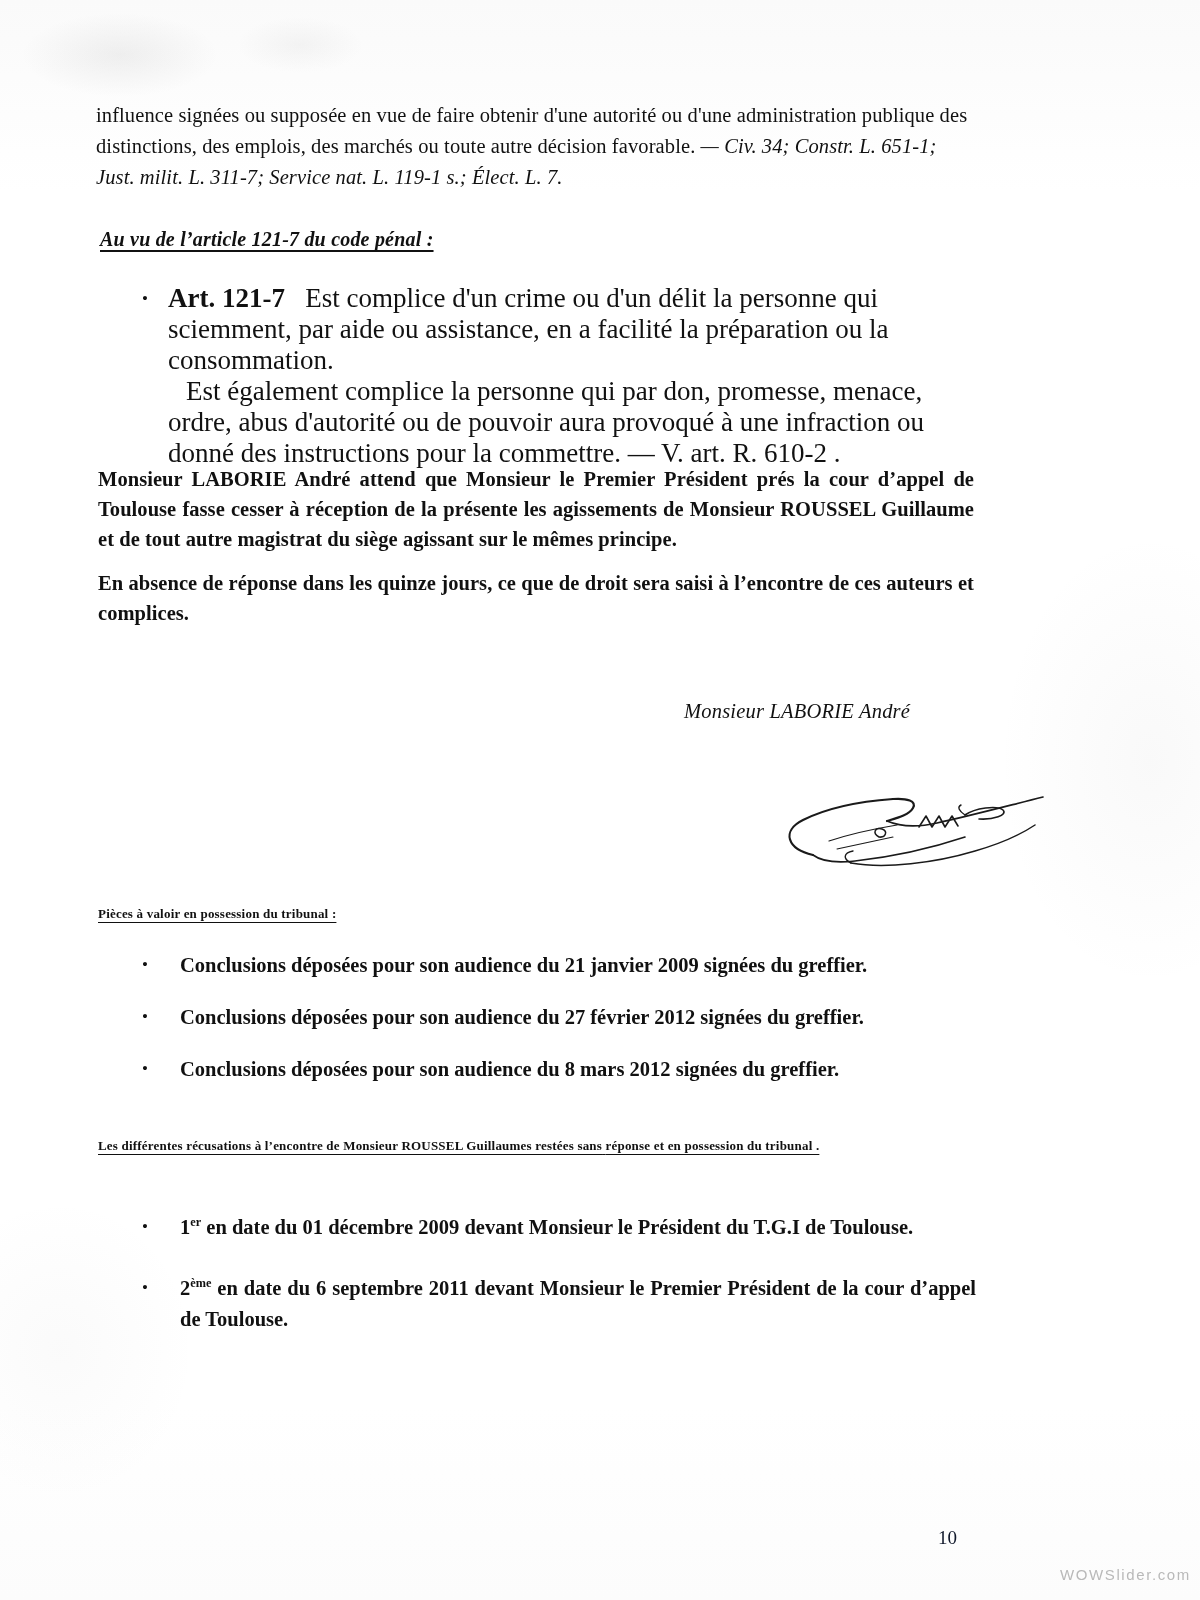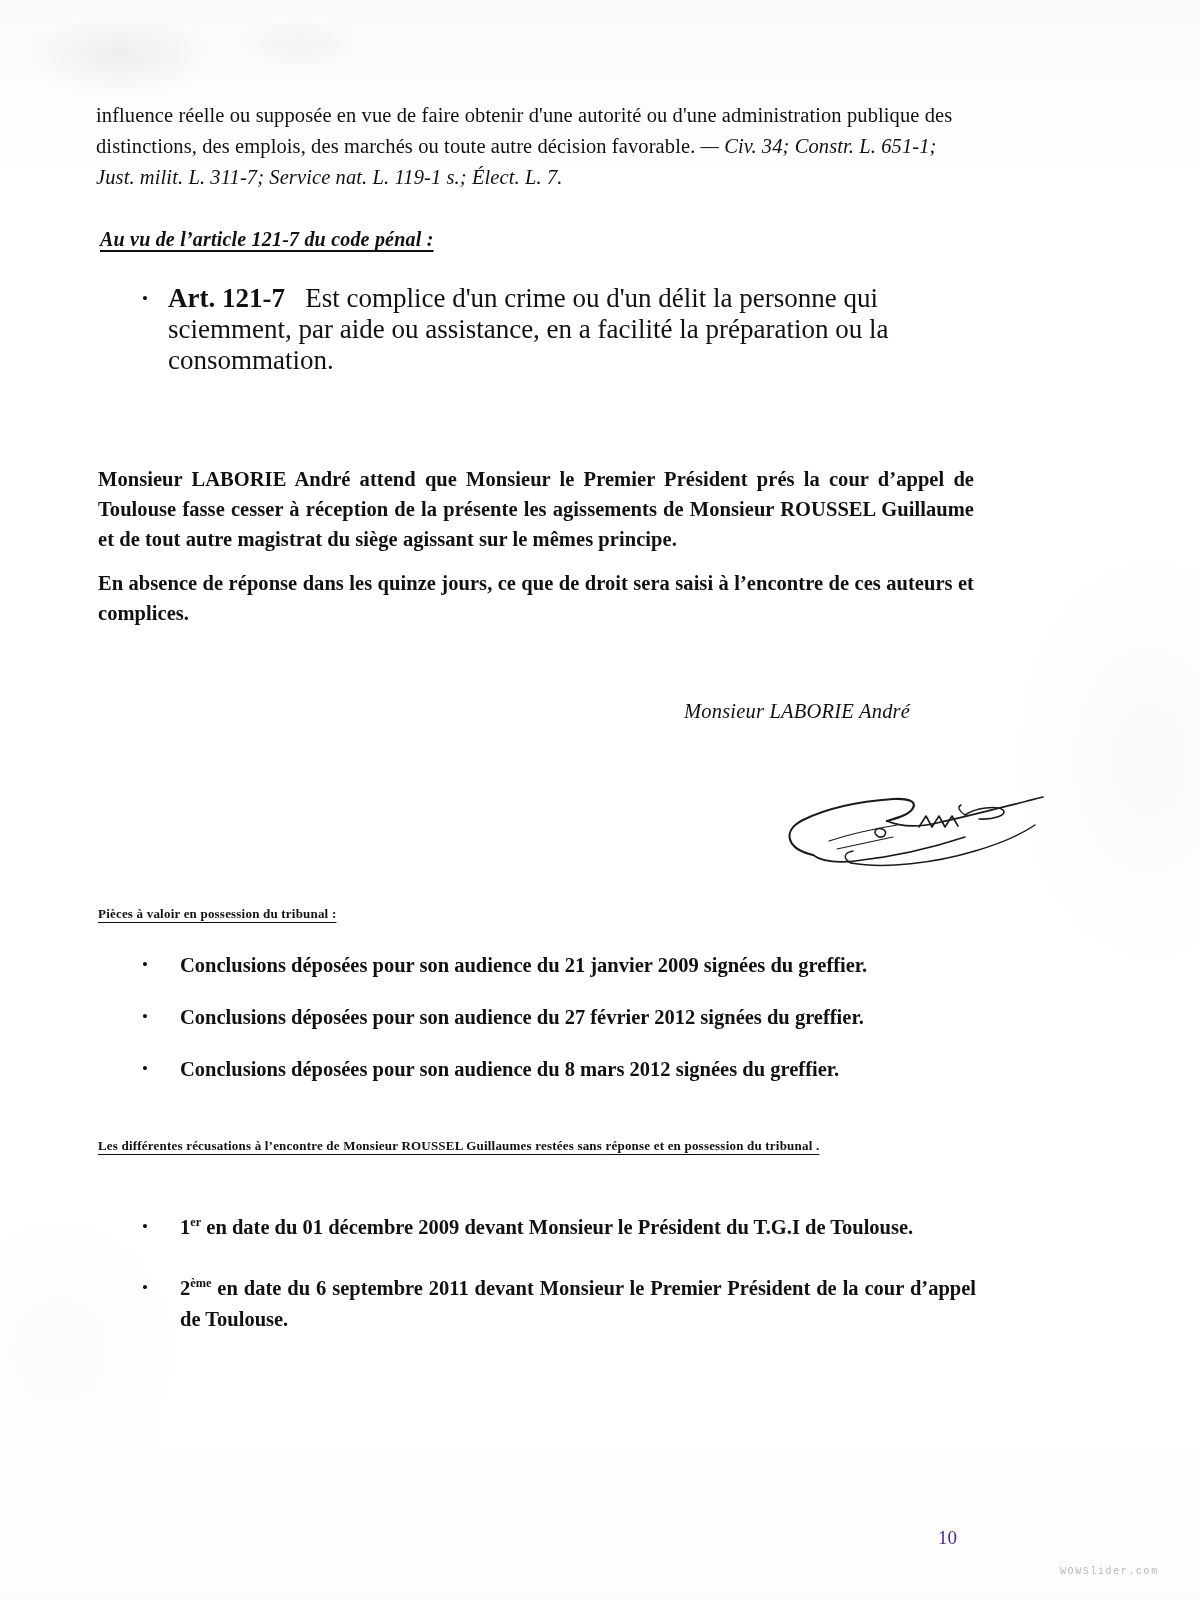--- a/index.html
+++ b/index.html
@@ -222,56 +222,59 @@
     vertical-align: super;
     line-height: 0;
   }
 
   
   .page-number {
     position: absolute;
     top: 1527px;
     left: 938px;
     font-size: 19px;
-    color: #4c1d95;
+    color: #0f172a;
   }
 
   .watermark {
     position: absolute;
     top: 1566px;
     left: 1060px;
-    font-family: Liberation Mono, monospace;
-    font-size: 10px;
+    font-family: Liberation Sans, sans-serif;
+    font-size: 15px;
     letter-spacing: 1.6px;
     color: #b9b9b9;
   }
 </style>
 </head>
 <body>
 
 <div class="page">
   <div class="scan-noise"></div>
 
   <div class="content">
 
     <div class="excerpt p-intro">
-      <span>influence réelle ou supposée en vue de faire obtenir d'une autorité ou d'une administration</span>
+      <span>influence signées ou supposée en vue de faire obtenir d'une autorité ou d'une administration</span>
       <span>publique des distinctions, des emplois, des marchés ou toute autre décision favorable. </span><span class="cite">— Civ. 34;</span>
       <span class="cite">Constr. L. 651-1; Just. milit. L. 311-7; Service nat. L. 119-1 s.; Élect. L. 7.</span>
     </div>
 
     <div class="head-bi h-article">Au vu de l’article 121-7 du code pénal :</div>
 
     <div class="art-block">
       <div class="art-row">
         <span class="bullet">•</span>
         <div class="art-body">
           <span class="art-label">Art. 121-7</span>
           &nbsp;
           <span>Est complice d'un crime ou d'un délit la personne qui sciemment, par aide ou assistance, en a facilité la préparation ou la consommation.</span>
+          <div class="art-indent">
+            <span>Est également complice la personne qui par don, promesse, menace, ordre, abus d'autorité ou de pouvoir aura provoqué à une infraction ou donné des instructions pour la commettre. </span><span class="cite">— V. art. R. 610-2 .</span>
+          </div>
         </div>
       </div>
     </div>
 
     <div class="bold-para bp-1">Monsieur LABORIE André attend que Monsieur le Premier Président prés la cour d’appel de Toulouse fasse cesser à réception de la présente les agissements de Monsieur ROUSSEL Guillaume et de tout autre magistrat du siège agissant sur le mêmes principe.</div>
     <div class="bold-para bp-2">En absence de réponse dans les quinze jours, ce que de droit sera saisi à l’encontre de ces auteurs et complices.</div>
 
     <div class="sig-name">Monsieur LABORIE André</div>
 
     <div class="signature">

